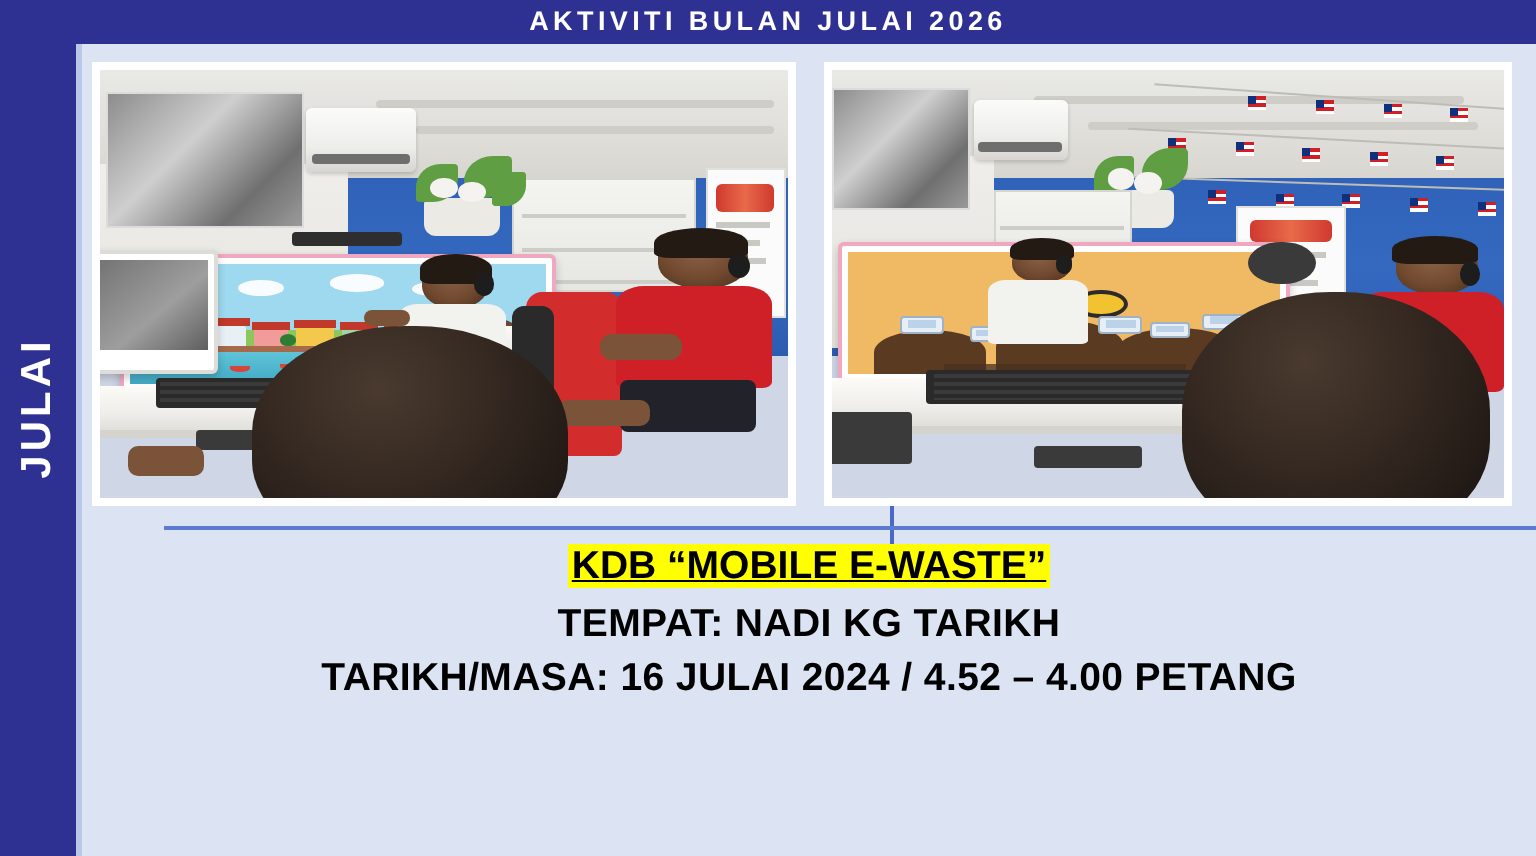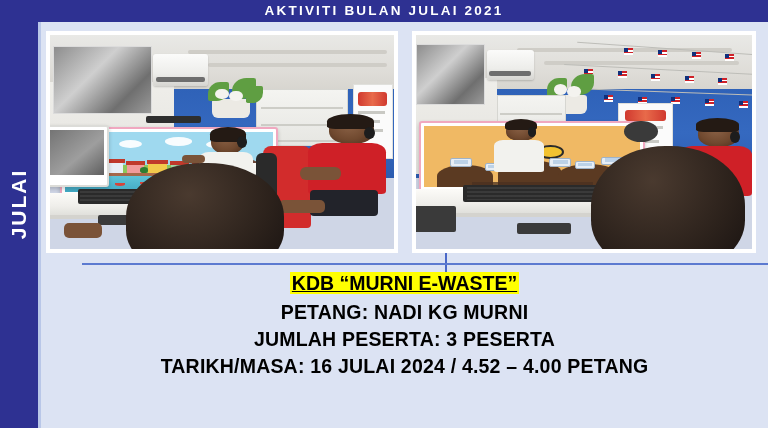--- a/index.html
+++ b/index.html
@@ -160,21 +160,21 @@
     text-underline-offset:1px;padding:0 2px;margin-bottom:4px;
   }
   .cap-row{margin-top:2px;}
 </style>
 </head>
 <body>
 
 <div class="slide">
 
   <div class="header-band"></div>
-  <div class="header-title">AKTIVITI BULAN JULAI 2021</div>
+  <div class="header-title">AKTIVITI BULAN JULAI 2026</div>
 
   <div class="side-band"></div>
   <div class="side-band-edge"></div>
   <div class="side-label">JULAI</div>
 
   <div class="photo-area">
     <div class="photo-divider"></div>
   </div>
   <div class="photo-rule"></div>
 
@@ -396,19 +396,18 @@
       </div>
       <div class="chair" style="left:64%;top:78%;width:28%;height:22%;"></div>
 
       <div class="box-dark" style="left:62%;top:40%;width:10%;height:10%;border-radius:50%;"></div>
 
       <div class="head-front" style="left:52%;top:52%;width:46%;height:58%;"></div>
     </div>
   </div>
 
   <div class="caption">
-    <span class="cap-title">KDB “MURNI E-WASTE”</span>
-    <span class="cap-line cap-row">PETANG: NADI KG MURNI</span>
-    <span class="cap-line cap-row">JUMLAH PESERTA: 3 PESERTA</span>
+    <span class="cap-title">KDB “MOBILE E-WASTE”</span>
+    <span class="cap-line cap-row">TEMPAT: NADI KG TARIKH</span>
     <span class="cap-line cap-row">TARIKH/MASA: 16 JULAI 2024 / 4.52 – 4.00 PETANG</span>
   </div>
 
 </div>
 
 </body></html>

